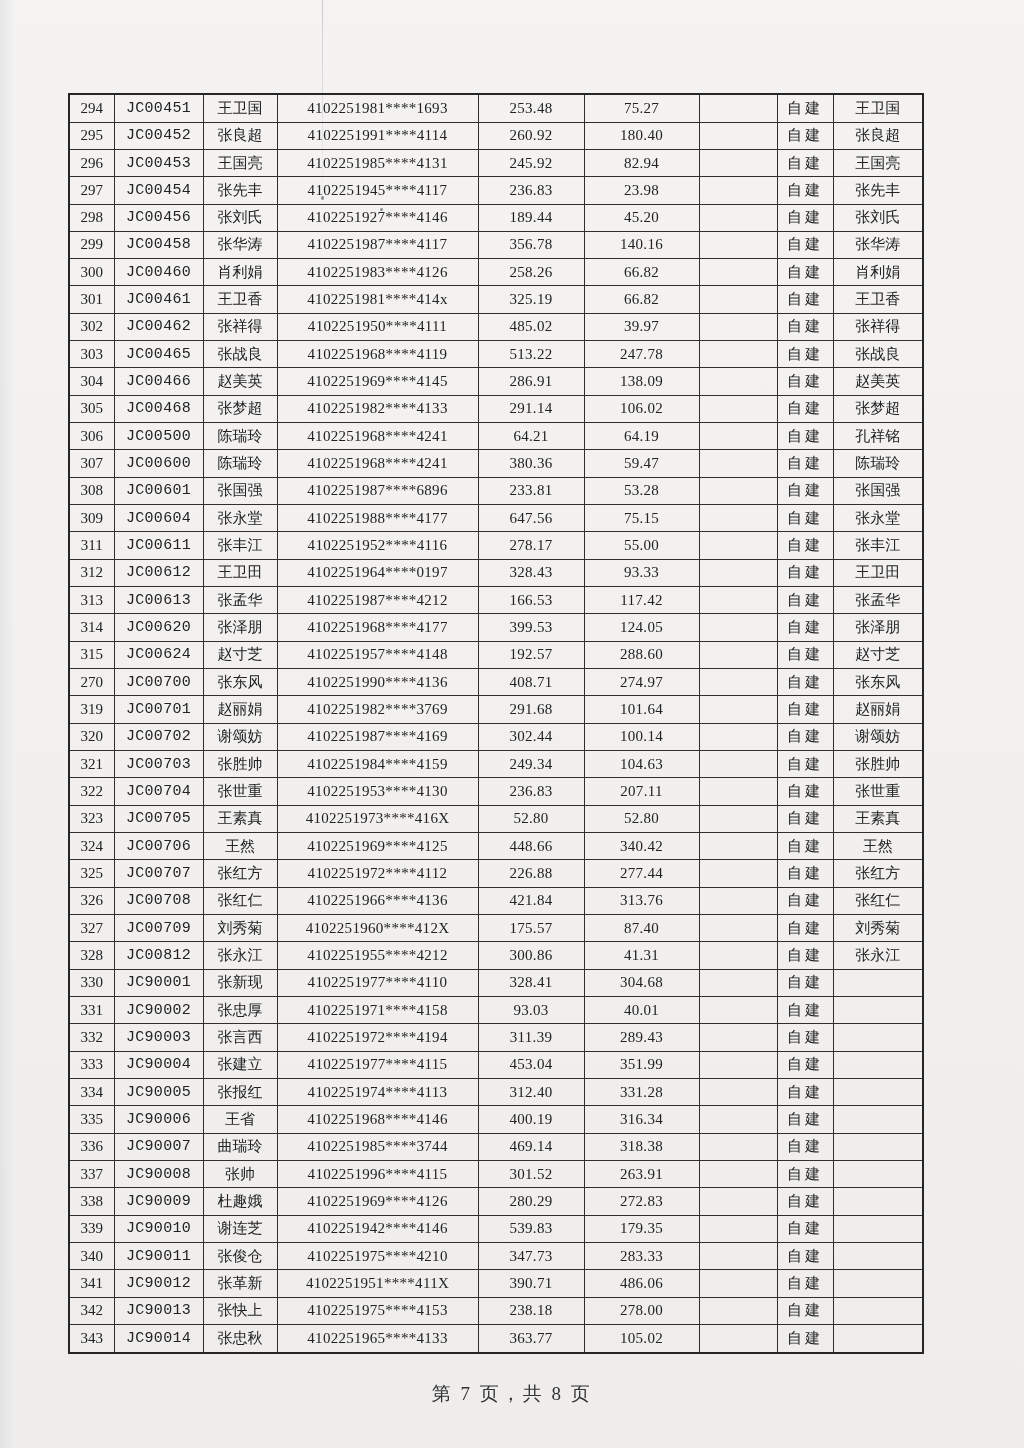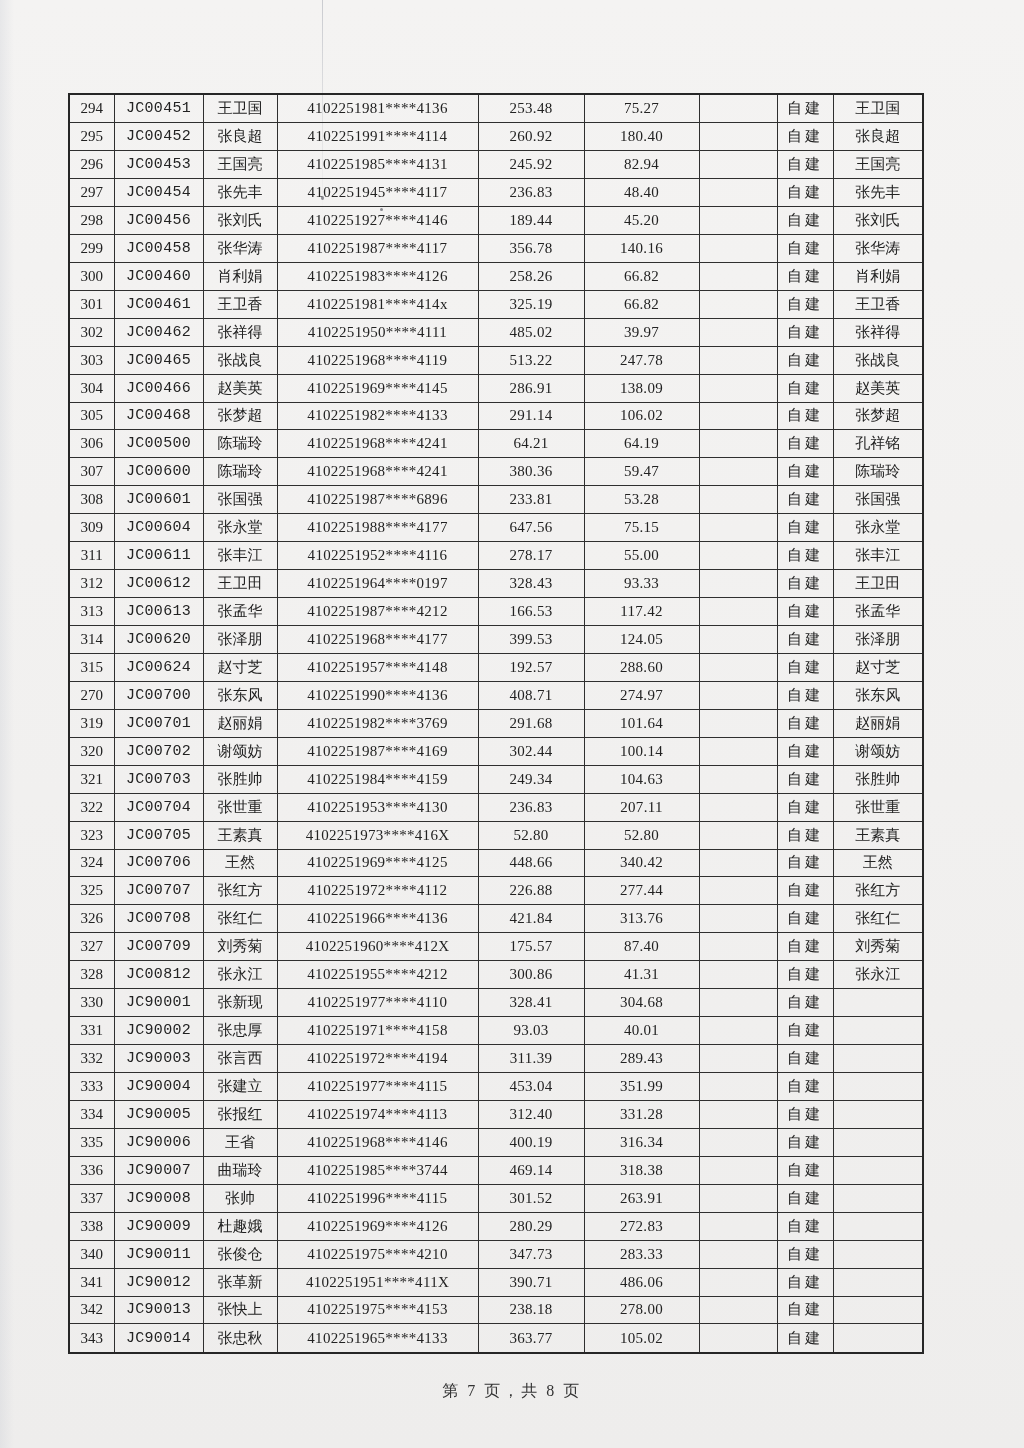--- a/index.html
+++ b/index.html
@@ -37,21 +37,21 @@
   }
   td.c0{font-size:15px;}
   td.c1{font-size:15px;letter-spacing:0.3px;font-family:Liberation Mono, monospace;}
   td.c2{font-size:15px;}
   td.c3{font-size:15.5px;letter-spacing:0.3px;}
   td.c4,td.c5{font-size:15px;letter-spacing:0.3px;}
   td.c7{letter-spacing:3px;font-family:Liberation Mono, monospace;}
   td.c8{font-size:15px;}
   .footer{
     position:absolute;left:0;top:1381px;width:1024px;
-    text-align:center;font-size:16px;color:#333;letter-spacing:2.5px;
+    text-align:center;font-size:19px;color:#333;letter-spacing:2.5px;
   }
 </style>
 </head>
 <body>
 
 <div class="page">
   <div class="edge-shade"></div>
   <div class="crease"></div>
   <div class="speck s1"></div>
   <div class="speck s2"></div>
@@ -66,21 +66,21 @@
         <col style="width:115px">
       <col style="width:78px">
         <col style="width:56px">
         <col style="width:90px">
     </colgroup>
     <tbody id="tbody">
         <tr>
           <td class="c0">294</td>
           <td class="c1">JC00451</td>
           <td class="c2">王卫国</td>
-          <td class="c3">4102251981****4136</td>
+          <td class="c3">4102251981****1693</td>
           <td class="c4">253.48</td>
           <td class="c5">75.27</td>
           <td class="c6"></td>
           <td class="c7">自建</td>
           <td class="c8">王卫国</td>
         </tr>
         <tr>
           <td class="c0">295</td>
           <td class="c1">JC00452</td>
           <td class="c2">张良超</td>
@@ -101,21 +101,21 @@
           <td class="c6"></td>
           <td class="c7">自建</td>
           <td class="c8">王国亮</td>
         </tr>
         <tr>
           <td class="c0">297</td>
           <td class="c1">JC00454</td>
           <td class="c2">张先丰</td>
           <td class="c3">4102251945****4117</td>
           <td class="c4">236.83</td>
-          <td class="c5">48.40</td>
+          <td class="c5">23.98</td>
           <td class="c6"></td>
           <td class="c7">自建</td>
           <td class="c8">张先丰</td>
         </tr>
         <tr>
           <td class="c0">298</td>
           <td class="c1">JC00456</td>
           <td class="c2">张刘氏</td>
           <td class="c3">4102251927****4146</td>
           <td class="c4">189.44</td>
@@ -509,20 +509,31 @@
           <td class="c7">自建</td>
           <td class="c8"></td>
         </tr>
         <tr>
           <td class="c0">338</td>
           <td class="c1">JC90009</td>
           <td class="c2">杜趣娥</td>
           <td class="c3">4102251969****4126</td>
           <td class="c4">280.29</td>
           <td class="c5">272.83</td>
+          <td class="c6"></td>
+          <td class="c7">自建</td>
+          <td class="c8"></td>
+        </tr>
+        <tr>
+          <td class="c0">339</td>
+          <td class="c1">JC90010</td>
+          <td class="c2">谢连芝</td>
+          <td class="c3">4102251942****4146</td>
+          <td class="c4">539.83</td>
+          <td class="c5">179.35</td>
           <td class="c6"></td>
           <td class="c7">自建</td>
           <td class="c8"></td>
         </tr>
         <tr>
           <td class="c0">340</td>
           <td class="c1">JC90011</td>
           <td class="c2">张俊仓</td>
           <td class="c3">4102251975****4210</td>
           <td class="c4">347.73</td>

